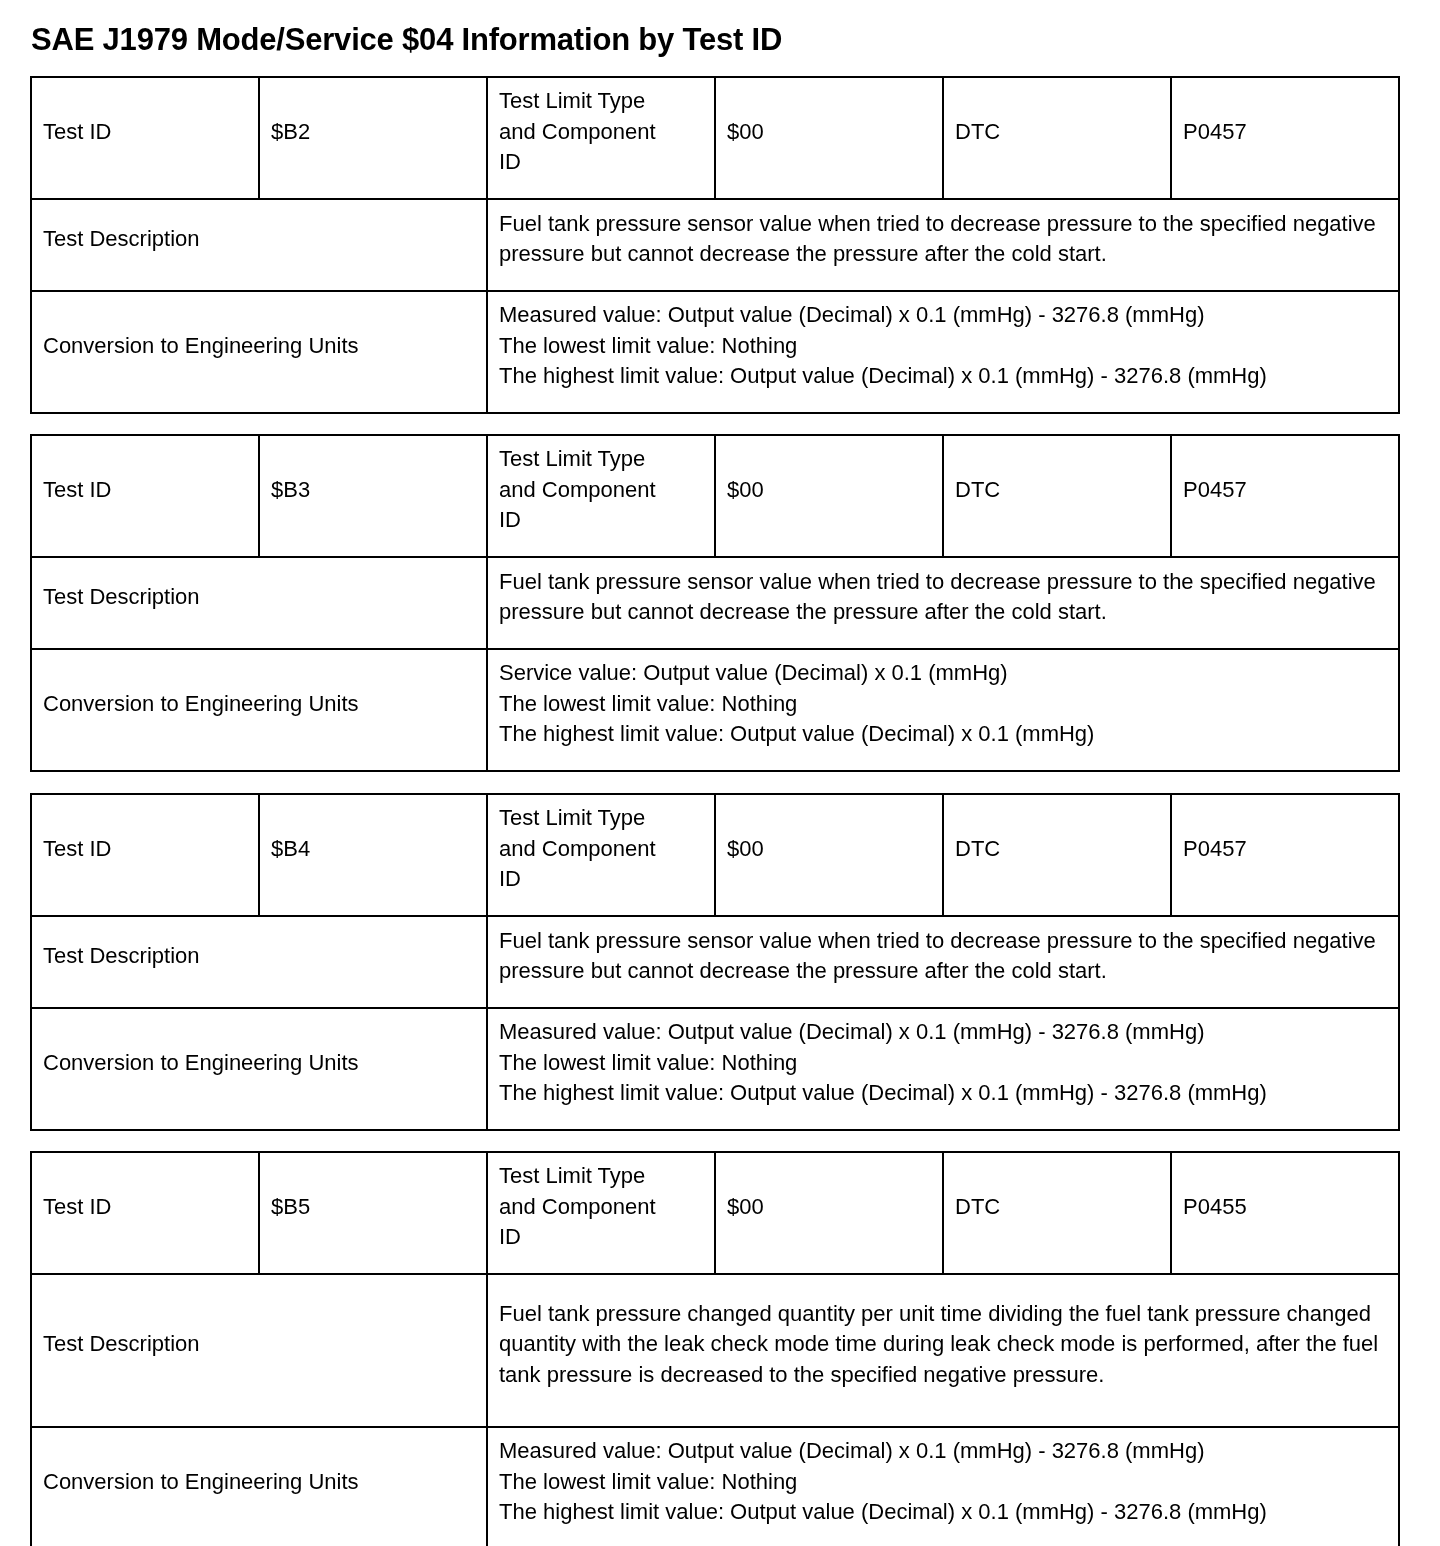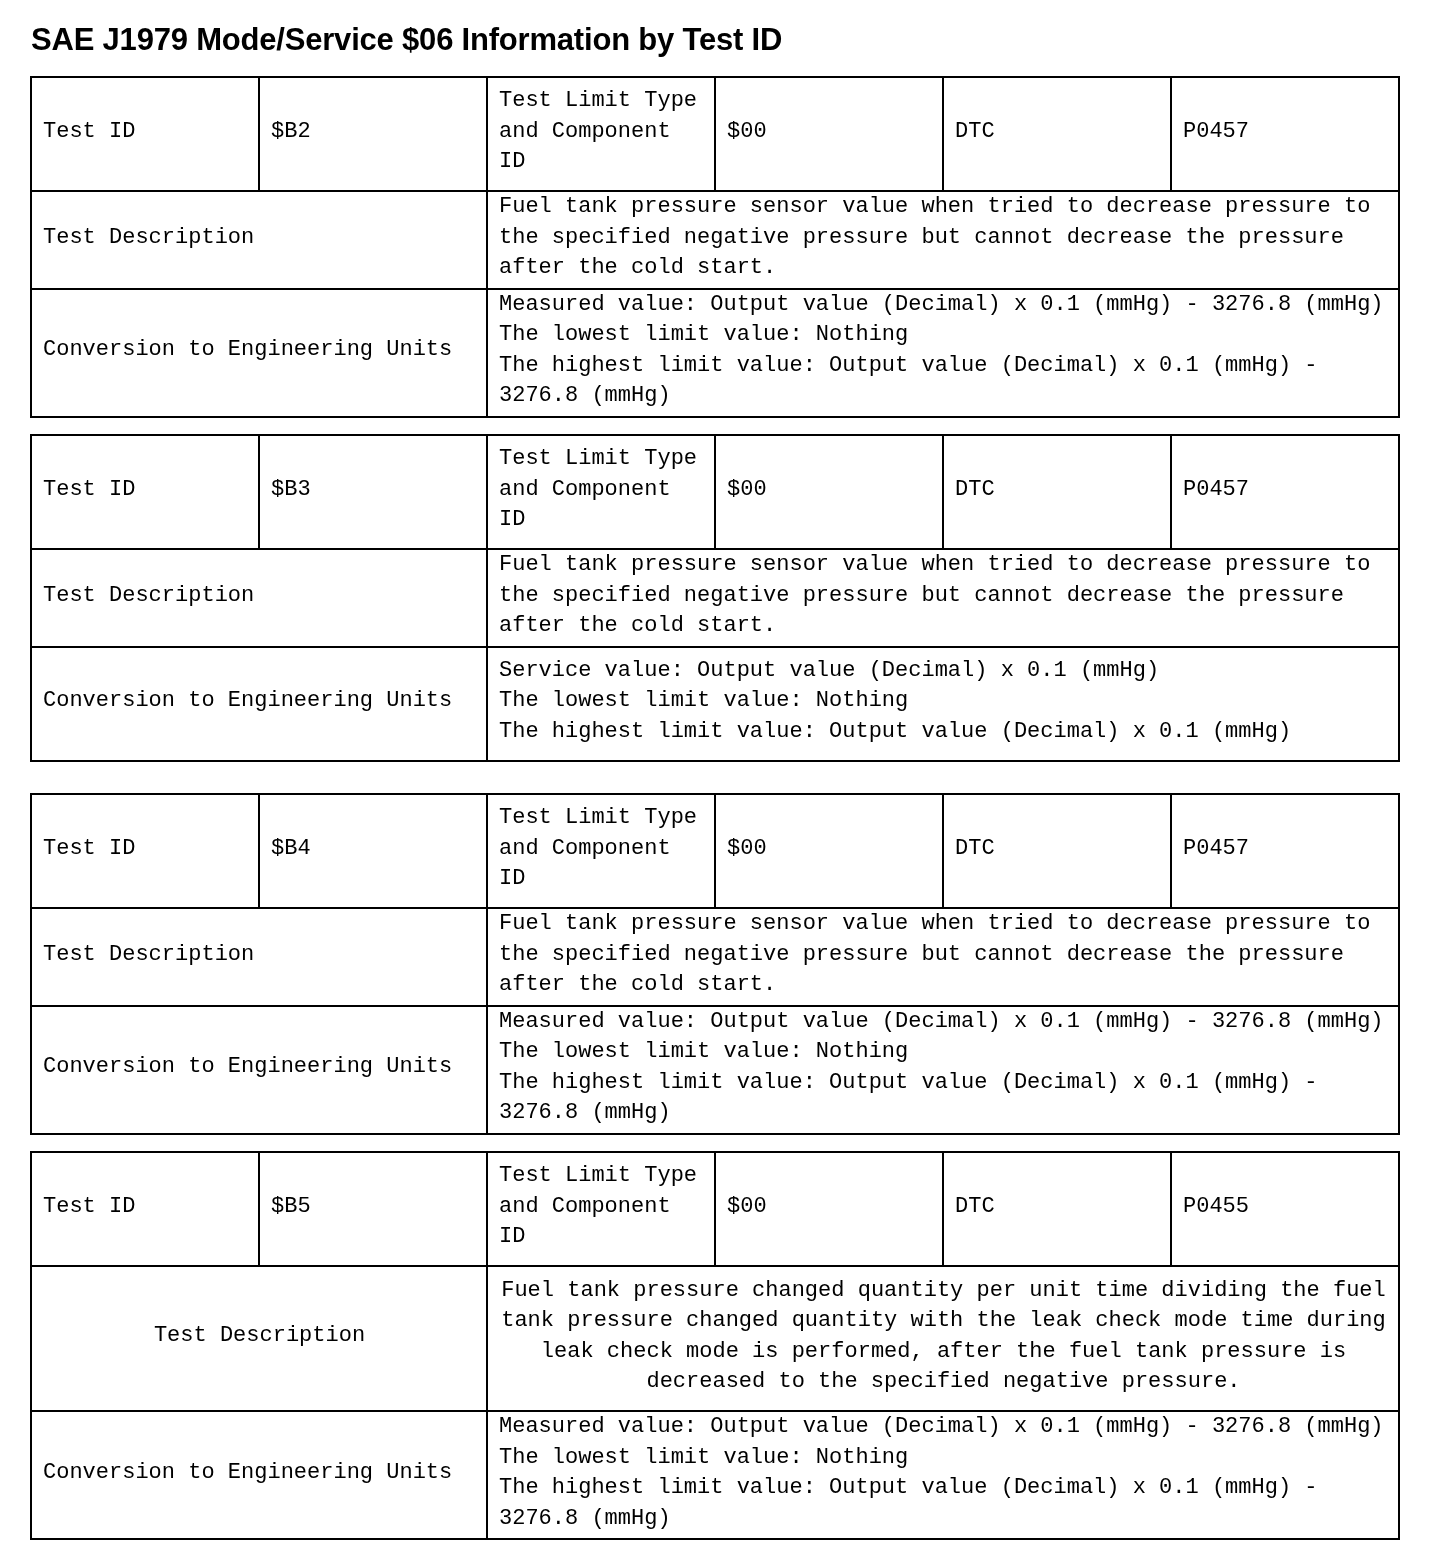--- a/index.html
+++ b/index.html
@@ -22,36 +22,35 @@
   table.test-table {
     position: absolute;
     left: 30px;
     width: 1370px;
     border-collapse: collapse;
     table-layout: fixed;
     font-size: 22px;
   }
   table.test-table td {
     border: 2px solid #000000;
-    padding: 0 10px 4px 11px;
+    padding: 0 10px 12px 11px;
     vertical-align: middle;
     line-height: 30.5px;
-    font-family: Liberation Mono, monospace;
   }
   table.test-table tr.row-id td { height: 108px; }
   table.test-table tr.row-desc td { height: 78px; }
   table.test-table tr.row-conv td { height: 108px; }
-  table.test-table tr.row-desc.tall td { height: 139px; text-align: center; }
+  table.test-table tr.row-desc.tall td { height: 139px; }
   .limit-type-label { white-space: pre-line; }
   .line { display: block; }
 </style>
 </head>
 <body>
 
-<h1 class="page-title">SAE J1979 Mode/Service $06 Information by Test ID</h1>
+<h1 class="page-title">SAE J1979 Mode/Service $04 Information by Test ID</h1>
 
 <table class="test-table" style="top:76px">
   <colgroup>
       <col>
       <col>
       <col>
       <col>
       <col>
       <col>
     </colgroup>

